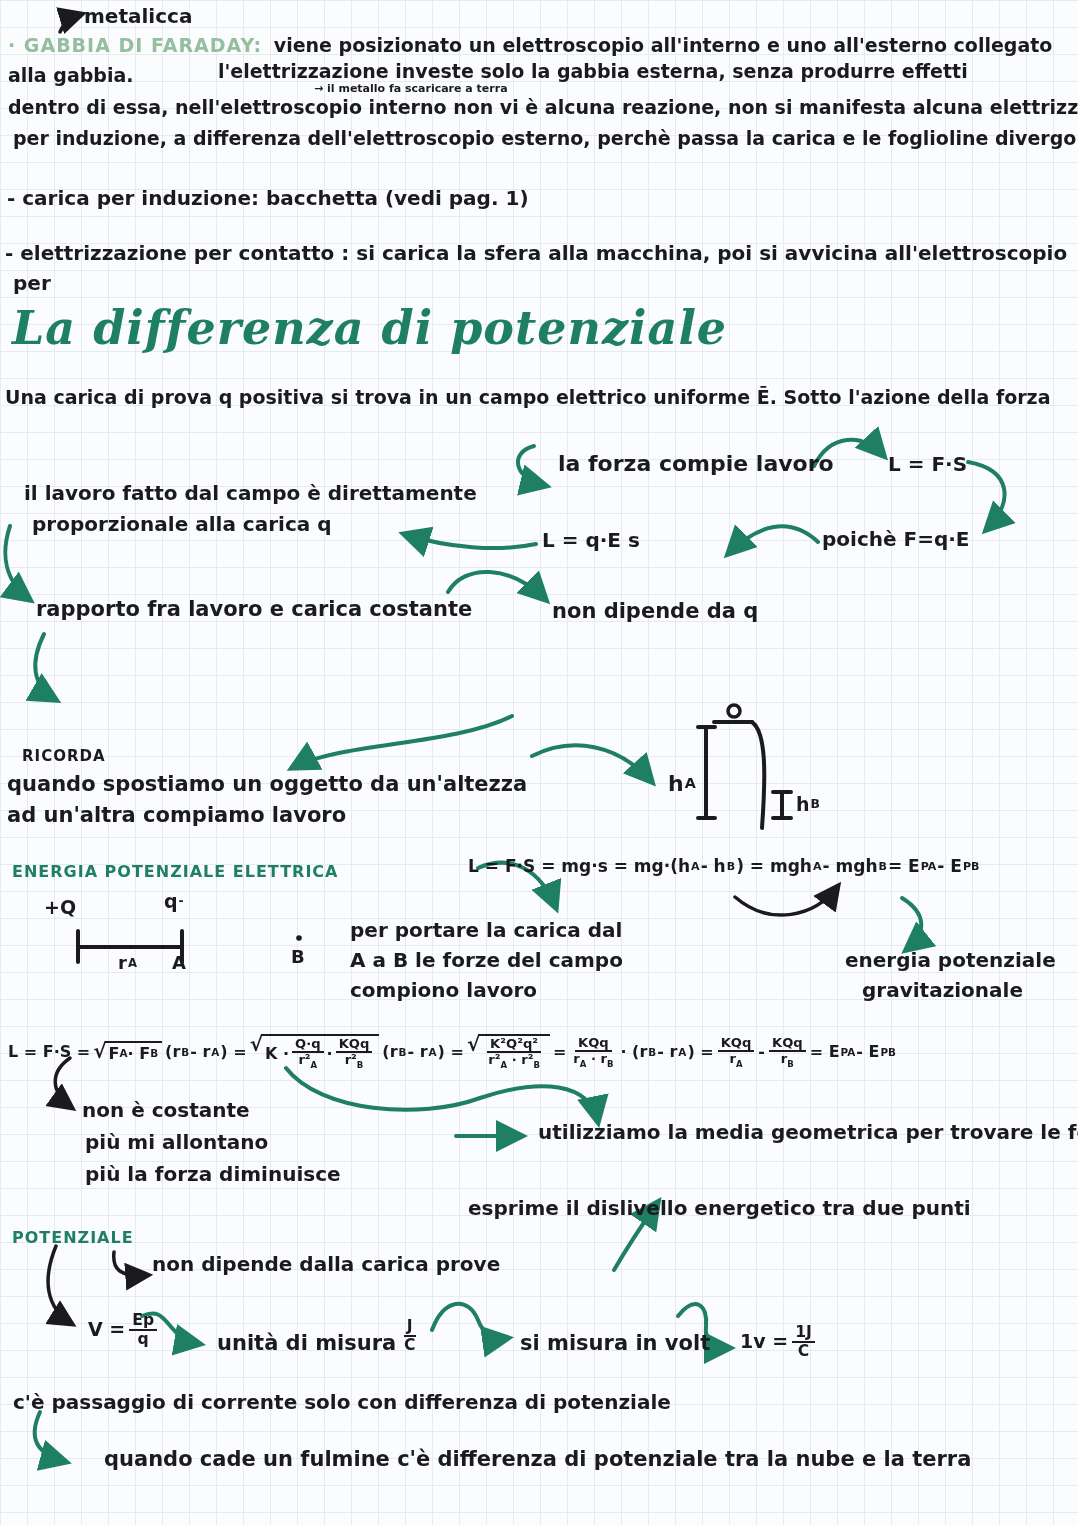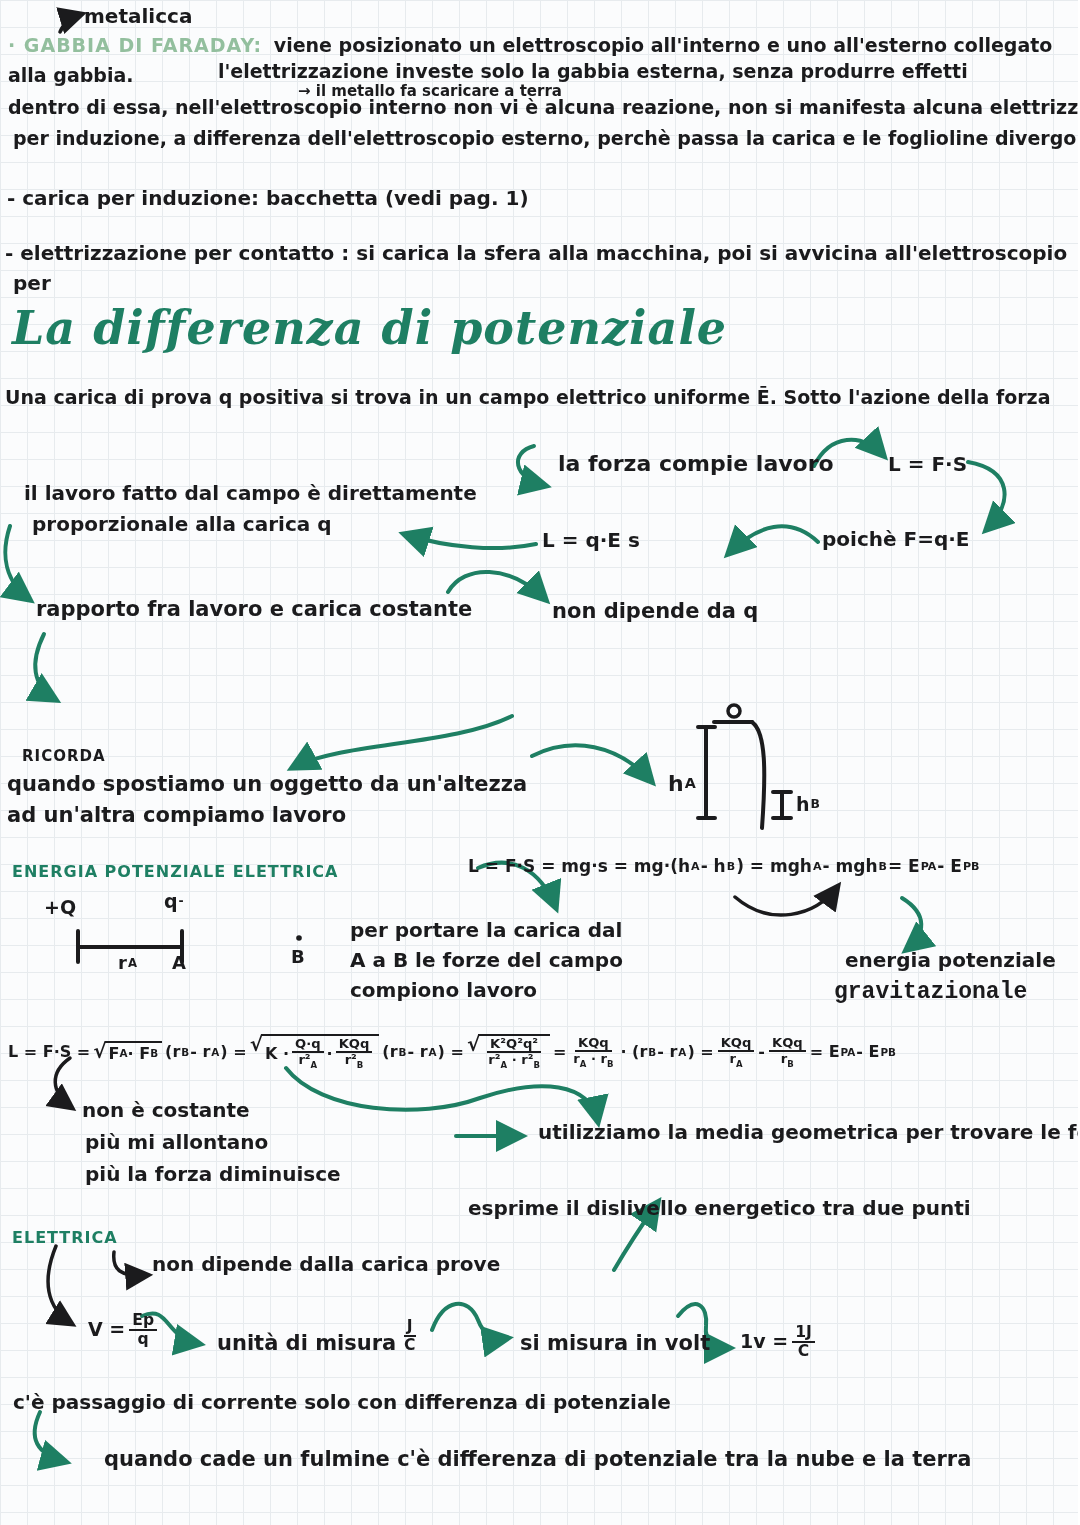--- a/index.html
+++ b/index.html
@@ -10,21 +10,21 @@
       linear-gradient(#e7ebee 1px, transparent 1px),
       linear-gradient(90deg,#e7ebee 1px, transparent 1px);
     background-size:27px 27px;
     font-family:"DejaVu Sans", sans-serif;
     color:#1b1b1d;
   }
   .t{position:absolute;white-space:nowrap;font-weight:bold;line-height:1.25;}
   .black{color:#1b1b1d;}
   .green{color:#1e7f63;}
   .sage{color:#93bf9e;}
-  .small{font-size:15px;}
+  .small{font-size:11px;margin-left:16px;}
   .caps{letter-spacing:1px;}
   #title{
     font-family:"DejaVu Serif", serif;font-style:italic;font-weight:bold;
     font-size:46px;color:#1e7f63;letter-spacing:1px;
   }
   
   .formula{display:inline-flex;align-items:center;gap:1px;}
   .frac{display:inline-flex;flex-direction:column;align-items:center;
         vertical-align:middle;font-size:0.82em;line-height:1.1;margin:0 3px;text-align:center;}
   .frac .num{border-bottom:2px solid currentColor;padding:0 3px;}
@@ -124,21 +124,21 @@
   <div class="t black" style="left:7px;top:802px;font-size:21px;">ad un'altra compiamo lavoro</div>
   <div class="t black formula" style="left:668px;top:770px;font-size:22px;">h<sub>A</sub></div>
   <div class="t black formula" style="left:796px;top:793px;font-size:19px;">h<sub>B</sub></div>
 
   <div class="t green caps" style="left:12px;top:862px;font-size:16px;">ENERGIA POTENZIALE ELETTRICA</div>
   <div class="t black formula" style="left:468px;top:856px;font-size:17px;">L = F·S = mg·s = mg·(h<sub>A</sub> - h<sub>B</sub>) = mgh<sub>A</sub> - mgh<sub>B</sub> = E<sub>PA</sub> - E<sub>PB</sub></div>
   <div class="t black" style="left:350px;top:918px;font-size:20px;">per portare la carica dal</div>
   <div class="t black" style="left:350px;top:948px;font-size:20px;">A a B le forze del campo</div>
   <div class="t black" style="left:350px;top:978px;font-size:20px;">compiono lavoro</div>
   <div class="t black" style="left:845px;top:948px;font-size:20px;">energia potenziale</div>
-  <div class="t black" style="left:834px;top:978px;font-size:23px;font-family:Liberation Mono, monospace;">gravitazionale</div>
+  <div class="t black" style="left:862px;top:978px;font-size:20px;">gravitazionale</div>
 
   <div class="t black" style="left:44px;top:896px;font-size:19px;">+Q</div>
   <div class="t black formula" style="left:164px;top:890px;font-size:19px;">q<sup>-</sup></div>
   <div class="t black formula" style="left:118px;top:952px;font-size:18px;">r<sub>A</sub></div>
   <div class="t black" style="left:172px;top:952px;font-size:18px;">A</div>
   <div class="t black" style="left:291px;top:946px;font-size:18px;">B</div>
 
   <div class="t black formula" style="left:8px;top:1034px;font-size:16px;">L = F·S = <span class="sqrt">
         <span class="rad">√</span>
         <span class="radbody">F<sub>A</sub> · F<sub>B</sub></span>
@@ -168,21 +168,21 @@
       </span> - <span class="frac">
         <span class="num">KQq</span>
         <span class="den">r<sub>B</sub></span>
       </span> = E<sub>PA</sub> - E<sub>PB</sub></div>
   <div class="t black" style="left:82px;top:1098px;font-size:20px;">non è costante</div>
   <div class="t black" style="left:85px;top:1130px;font-size:20px;">più mi allontano</div>
   <div class="t black" style="left:85px;top:1162px;font-size:20px;">più la forza diminuisce</div>
   <div class="t black" style="left:538px;top:1120px;font-size:20px;">utilizziamo la media geometrica per trovare le forze</div>
   <div class="t black" style="left:468px;top:1196px;font-size:20px;">esprime il dislivello energetico tra due punti</div>
 
-  <div class="t green caps" style="left:12px;top:1228px;font-size:16px;">ELETTRICA</div>
+  <div class="t green caps" style="left:12px;top:1228px;font-size:16px;">POTENZIALE</div>
   <div class="t black" style="left:152px;top:1252px;font-size:20px;">non dipende dalla carica prove</div>
   <div class="t black formula" style="left:88px;top:1312px;font-size:19px;">V = <span class="frac">
         <span class="num">Ep</span>
         <span class="den">q</span>
       </span></div>
   <div class="t black" style="left:217px;top:1330px;font-size:21px;">unità di misura</div>
   <div class="t black formula" style="left:398px;top:1318px;font-size:19px;">
       <span class="frac">
         <span class="num">J</span>
         <span class="den">C</span>

